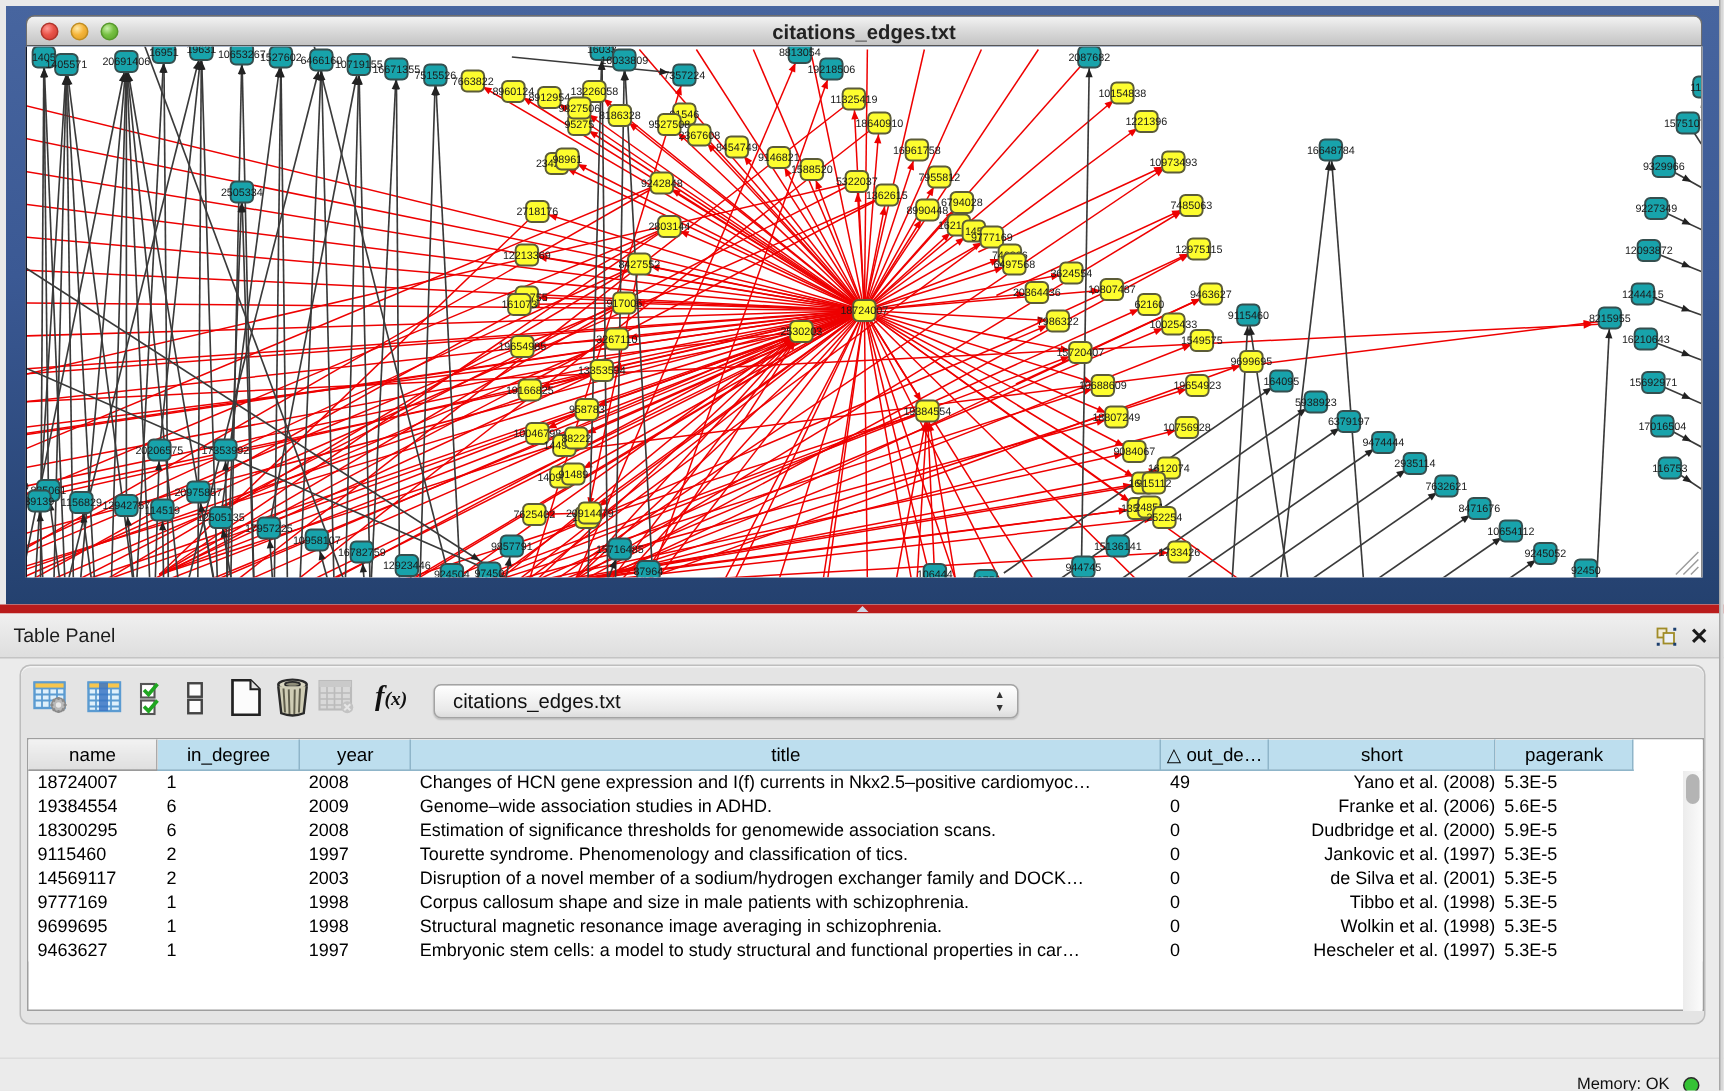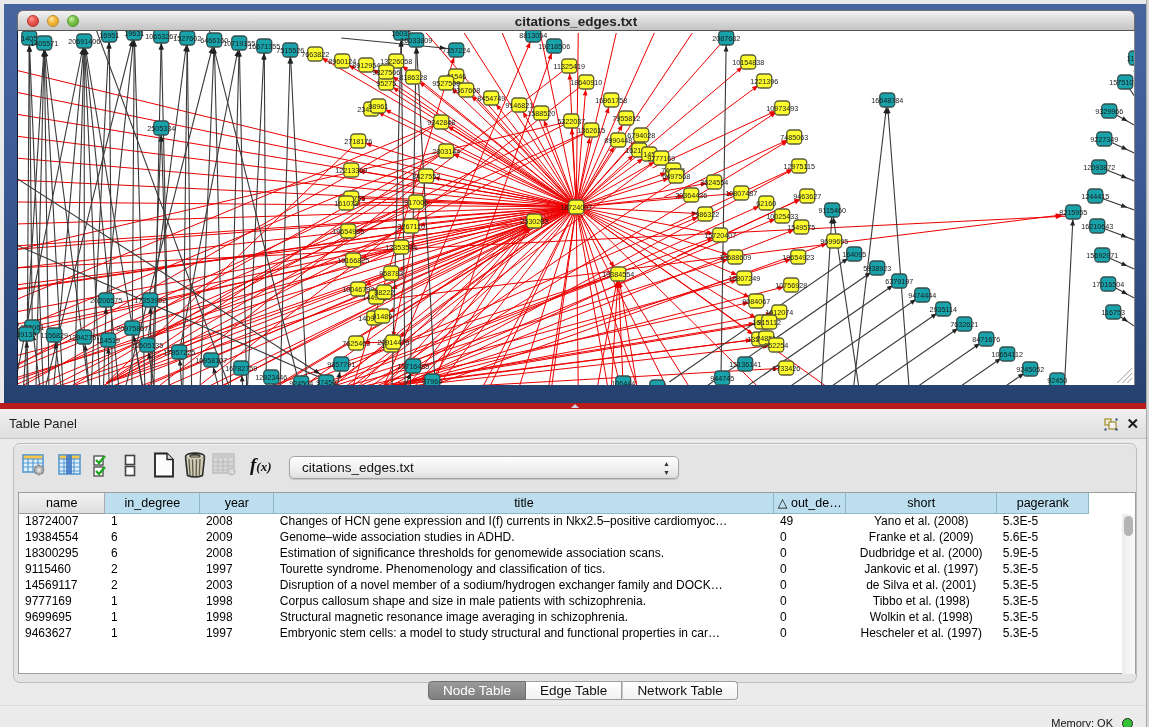--- a/index.html
+++ b/index.html
@@ -30,21 +30,21 @@
   .combo { position:absolute; left:275px; top:12px; width:390px; height:23px; border:1px solid #a3a3a3; border-radius:5px;
      background:linear-gradient(to bottom,#ffffff,#e8e8e8 80%,#dcdcdc); font-size:13.5px; color:#111; line-height:21px; padding-left:12px;
      box-shadow:0 1px 1px rgba(0,0,0,0.15);}
   .combo .arr { position:absolute; right:8px; top:2px; font-size:7px; color:#333; line-height:9px; text-align:center;}
   .tablewrap { position:absolute; left:4px; top:48px; width:1118px; height:182px; background:#fff; border:1px solid #9e9e9e; }
   table.grid { border-collapse:collapse; table-layout:fixed; font-size:12px; color:#000; background:#fff; }
   table.grid th { height:20px; font-weight:normal; font-size:12.5px; background:#bddeee; border-right:1px solid #8fb5c9; border-bottom:1px solid #8fb5c9; overflow:hidden; white-space:nowrap;}
   table.grid th.first { background:linear-gradient(to bottom,#f2f2f2,#dfdfdf); border-right:1px solid #aaa; border-bottom:1px solid #9a9a9a;}
   table.grid th.empty { background:#fff; border:none; }
   table.grid td { height:16px; padding:0 0 0 6px; overflow:hidden; white-space:nowrap; }
-  table.grid td.c { text-align:center; padding:0;}
+  table.grid td.c { text-align:right; padding:0;}
   .vscroll { position:absolute; right:0px; top:21px; width:13px; height:160px; background:linear-gradient(to right,#ececec,#fbfbfb); }
   .vthumb { position:absolute; left:2px; top:2px; width:9px; height:20px; border-radius:5px; background:#b4b4b4; }
   .tabs { position:absolute; left:428px; top:272px; height:19px; display:flex; font-size:13.5px; }
   .tab { border:1px solid #9e9e9e; background:linear-gradient(to bottom,#ffffff,#f2f2f2); color:#111; padding:0 14px; line-height:18px; border-left:1px solid #c9c9c9;}
   .tab.sel { background:linear-gradient(to bottom,#9a9a9a,#7e7e7e); color:#fff; border:1px solid #6e6e6e; border-radius:4px 0 0 4px;}
   .tab.sel + .tab { border-left:none; }
   .tab.last { border-radius:0 4px 4px 0; }
   .mem { position:absolute; right:36px; top:308px; font-size:11px; color:#111;}
   .memdot { position:absolute; right:16px; top:309px; width:11px; height:11px; border-radius:50%; background:#35c235; border:1.5px solid #2a2a2a;}
   .grip { position:absolute; left:571px; top:-5px; width:0; height:0; border-left:4px solid transparent; border-right:4px solid transparent; border-bottom:4px solid #cfd6e4;}
@@ -912,21 +912,21 @@
               <td class="c">Yano et al. (2008)</td>
               <td>5.3E-5</td>
               <td></td>
             </tr>
             <tr>
               <td>19384554</td>
               <td>6</td>
               <td>2009</td>
               <td>Genome–wide association studies in ADHD.</td>
               <td>0</td>
-              <td class="c">Franke et al. (2009)</td>
+              <td class="c">Franke et al. (2006)</td>
               <td>5.6E-5</td>
               <td></td>
             </tr>
             <tr>
               <td>18300295</td>
               <td>6</td>
               <td>2008</td>
               <td>Estimation of significance thresholds for genomewide association scans.</td>
               <td>0</td>
               <td class="c">Dudbridge et al. (2000)</td>
@@ -983,21 +983,16 @@
               <td>5.3E-5</td>
               <td></td>
             </tr>
           </tbody>
         </table>
         <div class="vscroll">
           <div class="vthumb"></div>
         </div>
       </div>
     </div>
-    <div class="tabs">
-      <div class="tab sel">Node Table</div>
-      <div class="tab">Edge Table</div>
-      <div class="tab last">Network Table</div>
-    </div>
     <div style="position:absolute;left:0;top:296px;width:1149px;border-top:1px solid #dcdcdc;"></div>
     <div class="mem">Memory: OK</div>
     <div class="memdot"></div>
   </div>
 
 </body></html>

